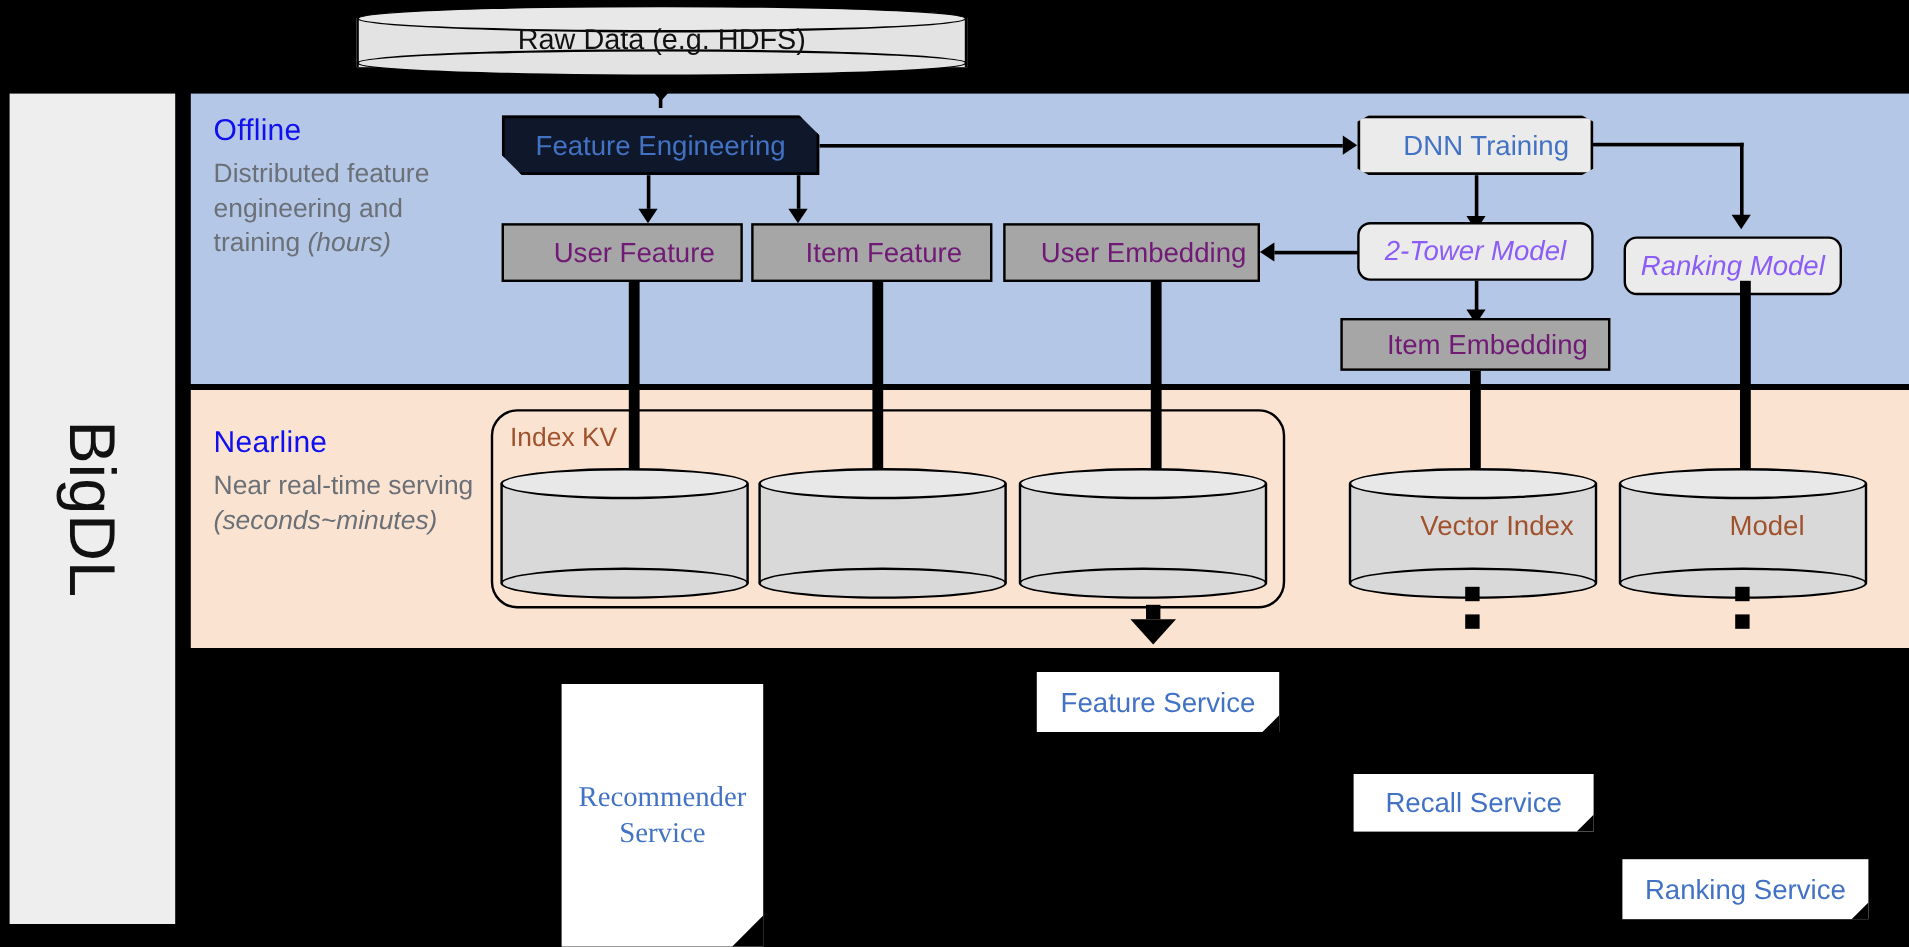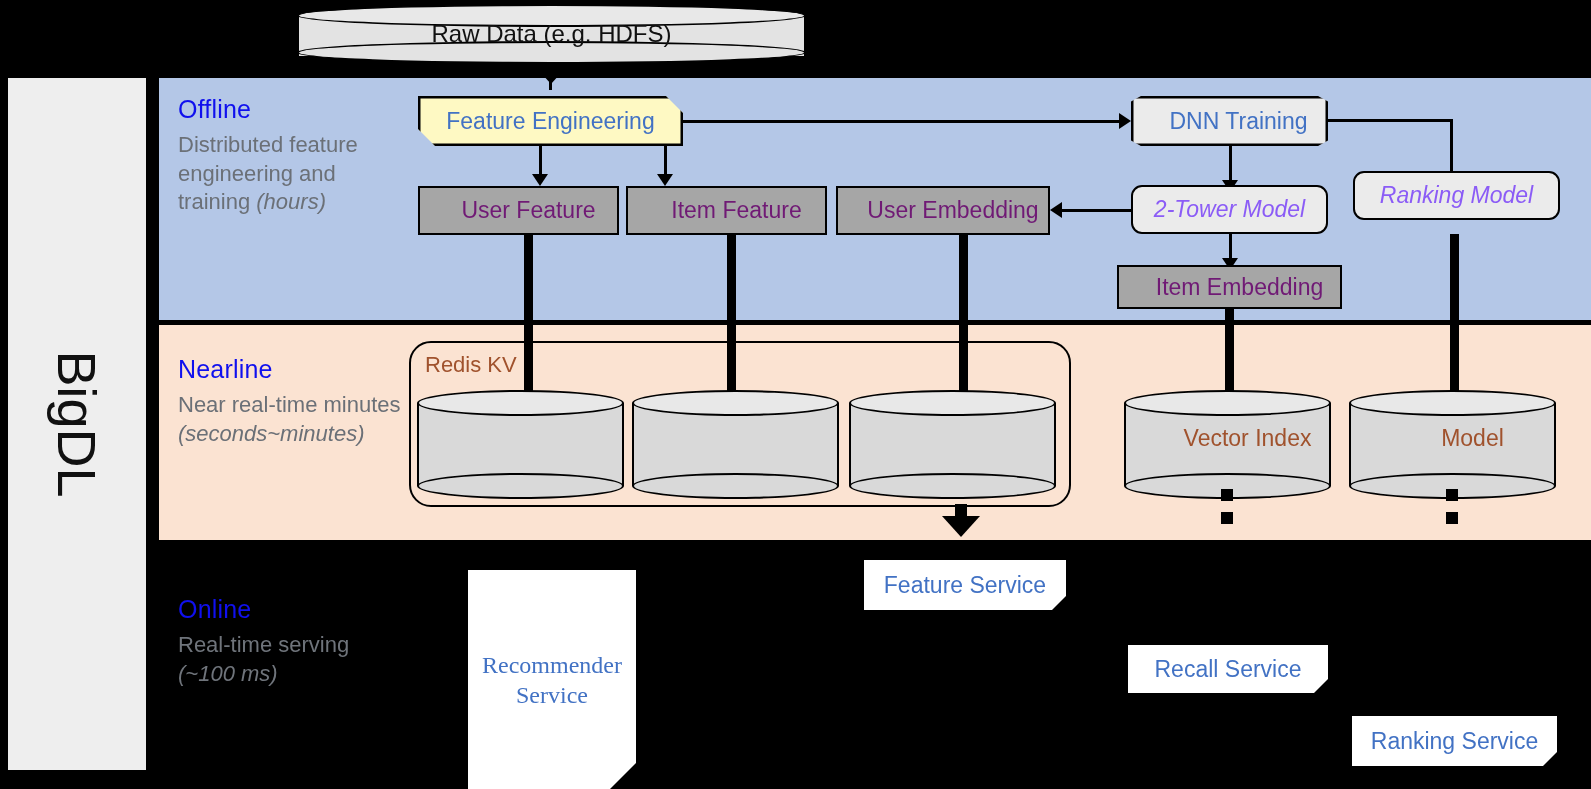--- a/index.html
+++ b/index.html
@@ -42,21 +42,21 @@
   
   .grey-box{background:#a6a6a6;border:2.5px solid #000;color:#701a75;font-size:23px;padding-left:20px;}
 
   
   .proc{background:#ebebeb;border:2.5px solid #000;font-size:23px;}
   .proc.blue-txt{color:#4272c4;}
   .proc.green-txt{color:#8b5cf6;font-style:italic;}
   .rounded{border-radius:11px;}
   
   .angled{clip-path:polygon(0 0, calc(100% - 17px) 0, 100% 17px, 100% 100%, 17px 100%, 0 calc(100% - 17px));
-          border:none;background:#fef9c3;
+          border:none;background:#0f172a;
           box-shadow:inset 0 0 0 2.5px #000;}
   
   .bracket{border:none;background:#ebebeb;
      clip-path:polygon(
         0 11%, 5% 0, 95% 0, 100% 11%,
         100% 89%, 95% 100%, 5% 100%, 0 89%);
      box-shadow:inset 0 0 0 2.5px #000;padding-left:18px;}
 
   
   .cyl{position:absolute;}
@@ -130,27 +130,23 @@
     </div>
   </div>
 
   <div class="band-head" id="head-offline">
     <div class="band-title">Offline</div>
     <div class="band-desc"><span>Distributed feature engineering and training </span><i>(hours)</i></div>
   </div>
 
   <div class="band-head" id="head-nearline">
     <div class="band-title">Nearline</div>
-    <div class="band-desc"><span>Near real-time minutes </span><i>(seconds~minutes)</i></div>
-  </div>
-
-  <div class="band-head" id="head-online">
-    <div class="band-title">Online</div>
-    <div class="band-desc"><span>Real-time serving </span><i>(~100 ms)</i></div>
-  </div>
+    <div class="band-desc"><span>Near real-time serving </span><i>(seconds~minutes)</i></div>
+  </div>
+
 
   <div id="rawdata">
     <div class="rd-body"></div>
     <div class="rd-bot"></div>
     <div class="rd-top"></div>
     <div class="rd-label">Raw Data (e.g. HDFS)</div>
   </div>
 
   <div class="ln thin-v" style="left:549px;top:64px;height:26px;"></div>
   <div class="ah-down-fat" style="left:532px;top:63px;"></div>
@@ -184,21 +180,21 @@
   <div class="ln thin-v" style="left:1229px;top:146px;height:34px;"></div>
   <div class="ah-down-thin" style="left:1222px;top:180px;"></div>
 
   <div class="ln thin-h" style="left:1326px;top:119px;width:127px;"></div>
   <div class="ln thin-v" style="left:1450px;top:119px;height:62px;"></div>
   <div class="ah-down-thin" style="left:1443px;top:179px;"></div>
 
   <div class="node proc rounded green-txt" style="left:1131px;top:185px;width:197px;height:49px;">
     <span>2-Tower Model</span>
   </div>
-  <div class="node proc rounded green-txt" style="left:1353px;top:171px;width:207px;height:49px;">
+  <div class="node proc rounded green-txt" style="left:1353px;top:197px;width:182px;height:49px;">
     <span>Ranking Model</span>
   </div>
 
   <div class="ln thin-h" style="left:1062px;top:209px;width:70px;"></div>
   <div class="ah-left" style="left:1050px;top:202px;"></div>
 
   <div class="ln thin-v" style="left:1229px;top:234px;height:26px;"></div>
   <div class="ah-down-thin" style="left:1222px;top:258px;"></div>
 
   <div class="node grey-box" style="left:1117px;top:265px;width:225px;height:44px;">
@@ -214,21 +210,21 @@
   <div class="ln thick-v" style="left:959px;top:235px;height:162px;"></div>
   <div class="ah-down-thick" style="left:952px;top:392px;"></div>
 
   <div class="ln thick-v" style="left:1225px;top:309px;height:88px;"></div>
   <div class="ah-down-thick" style="left:1218px;top:392px;"></div>
 
   <div class="ln thick-v" style="left:1450px;top:234px;height:163px;"></div>
   <div class="ah-down-thick" style="left:1443px;top:392px;"></div>
 
   <div id="redis-box"></div>
-  <div id="redis-label">Redis KV</div>
+  <div id="redis-label">Index KV</div>
 
   <div class="cyl" style="left:417px;top:390px;width:207px;height:96px;">
     <div class="body"></div>
     <div class="bot"></div>
     <div class="top"></div>
     <div class="cap-label"></div>
   </div>
   <div class="cyl" style="left:632px;top:390px;width:207px;height:96px;">
     <div class="body"></div>
     <div class="bot"></div>

